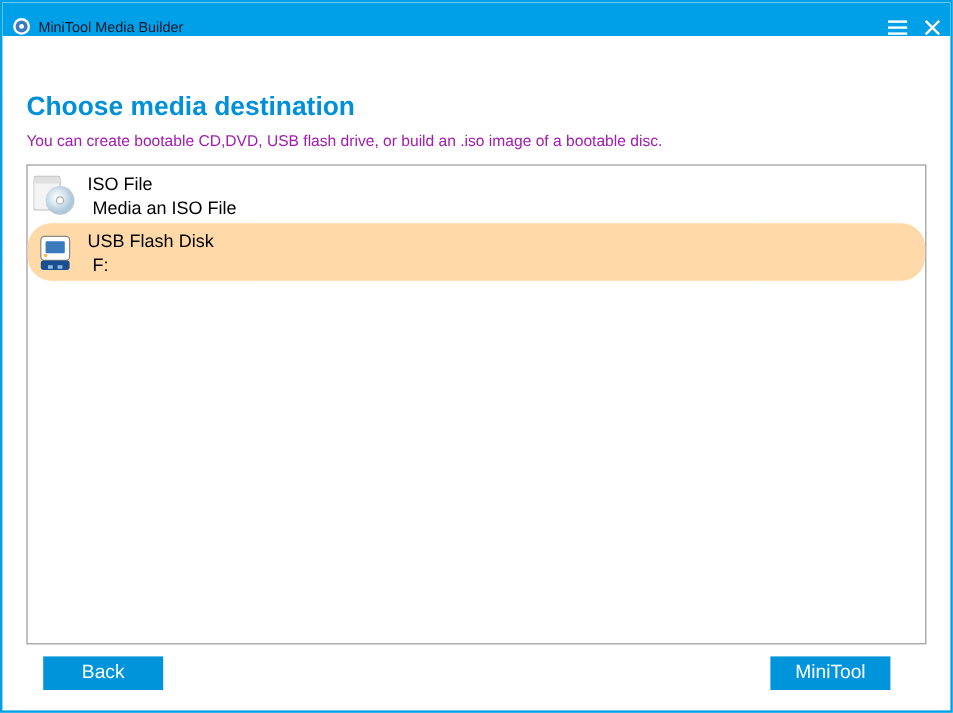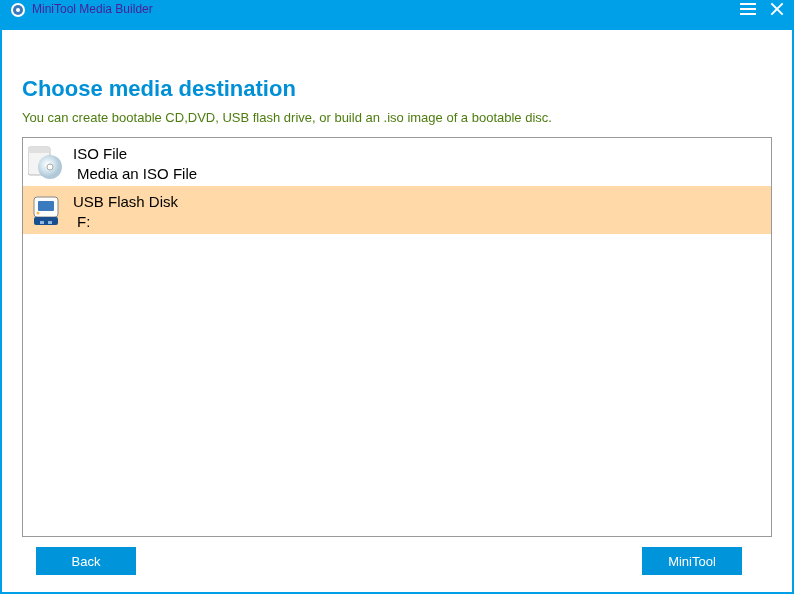--- a/index.html
+++ b/index.html
@@ -9,23 +9,23 @@
       background: #fff;
       width: 794px;
       height: 594px;
       overflow: hidden;
       border: 2px solid #00a0e9;
     }
     .title-bar {
       height: 28px;
       background: #00a0e9;
       display: flex;
-      align-items: flex-start;
+      align-items: flex-end;
       padding: 0 8px;
-      color: #4c1d95;
+      color: #0f172a;
       font-size: 12px;
     }
     .title-bar-icon {
       width: 16px;
       height: 16px;
       margin-right: 6px;
       display: flex;
       align-items: center;
       justify-content: center;
     }
@@ -69,37 +69,38 @@
     }
     .page-title {
       font-size: 22px;
       font-weight: bold;
       color: #0090d8;
       margin-bottom: 8px;
       margin-top: 16px;
     }
     .page-subtitle {
       font-size: 13px;
-      color: #4d7c0f;
+      color: #a21caf;
       margin-bottom: 12px;
     }
     .option-list {
       border: 1px solid #999;
       height: 400px;
       background: #fff;
     }
     .option-item {
       display: flex;
       align-items: flex-start;
       padding: 6px 4px;
       height: 48px;
       cursor: pointer;
     }
     .option-item.selected {
       background: #ffd9a8;
+      border-radius: 20px;
     }
     .option-icon {
       width: 38px;
       height: 38px;
       margin-right: 8px;
       flex-shrink: 0;
       display: flex;
       align-items: center;
       justify-content: center;
     }
@@ -115,21 +116,21 @@
       display: flex;
       justify-content: space-between;
       padding: 10px 30px 0 14px;
     }
     .btn {
       background: #0095da;
       color: #fff;
       border: none;
       width: 100px;
       height: 28px;
-      font-size: 13px;
+      font-size: 16px;
       cursor: pointer;
     }
   </style>
 </head>
 <body>
 
 <div class="title-bar">
   <span class="title-bar-icon">
     <svg width="16" height="16" viewBox="0 0 16 16">
       <circle cx="8" cy="8" r="7" fill="#fff"></circle>

